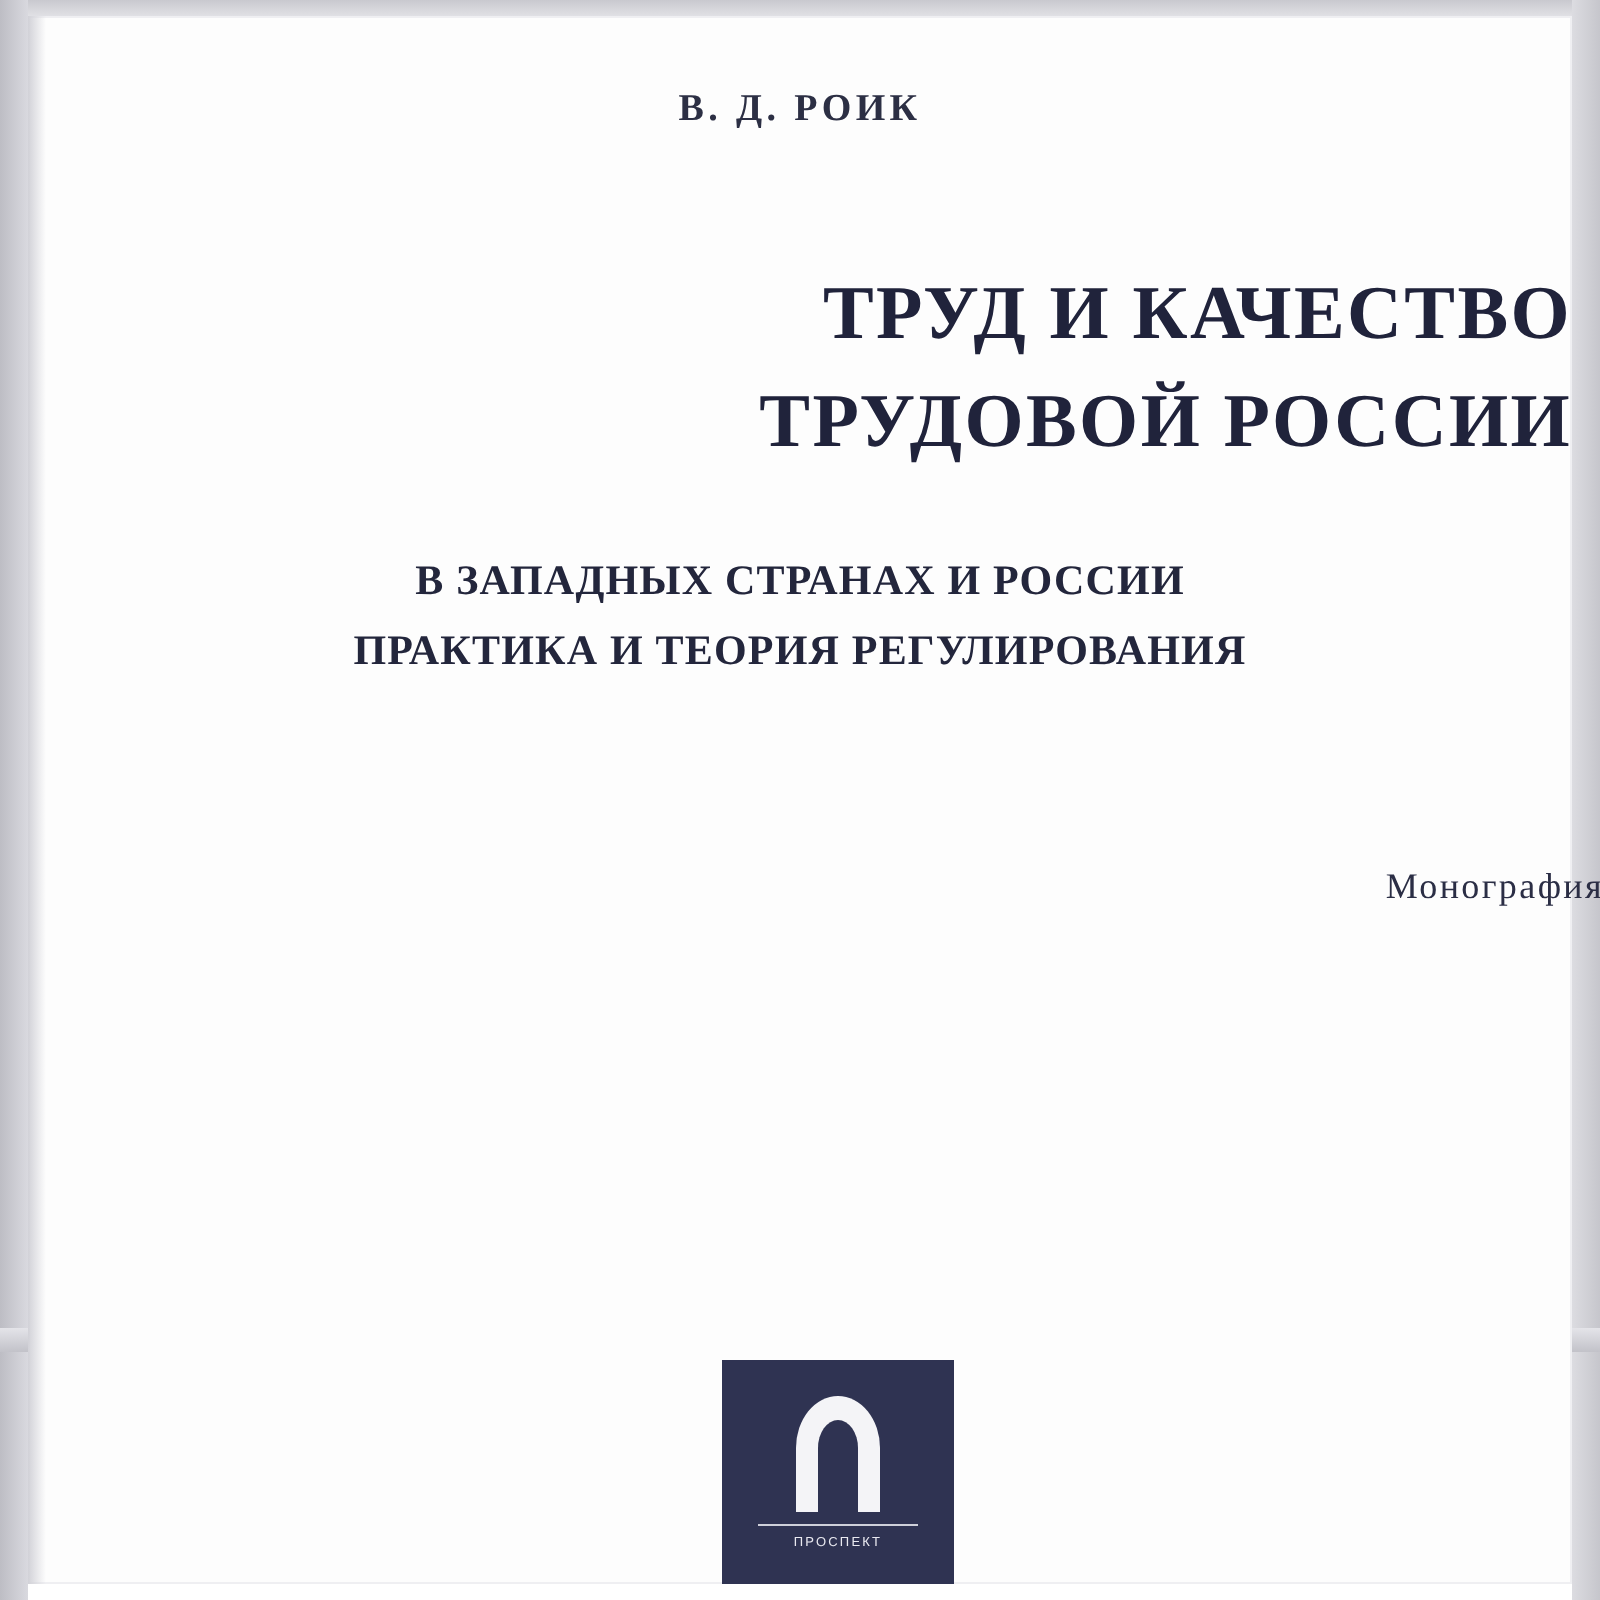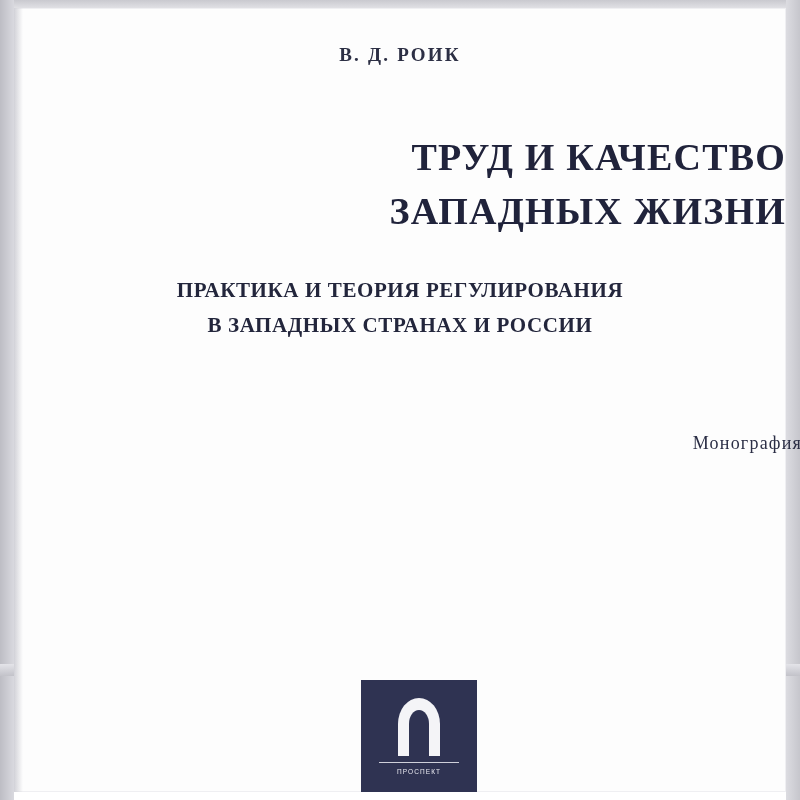--- a/index.html
+++ b/index.html
@@ -191,26 +191,26 @@
   <div class="edge-right"></div>
   <div class="edge-bottom"></div>
 
   <div class="cover">
     <div class="spine-shade"></div>
 
     <div class="author">В. Д. РОИК</div>
 
     <div class="title-block">
       <div class="title-line">ТРУД И КАЧЕСТВО</div>
-      <div class="title-line">ЗАПАДНЫХ ЖИЗНИ</div>
+      <div class="title-line">ТРУДОВОЙ РОССИИ</div>
     </div>
 
     <div class="subtitle-block">
+      <div class="subtitle-line">В ЗАПАДНЫХ СТРАНАХ И РОССИИ</div>
       <div class="subtitle-line">ПРАКТИКА И ТЕОРИЯ РЕГУЛИРОВАНИЯ</div>
-      <div class="subtitle-line">В ЗАПАДНЫХ СТРАНАХ И РОССИИ</div>
     </div>
 
     <div class="kind">Монография</div>
 
     <div class="logo">
       <div class="logo-inner">
         <div class="arch">
           <div class="arch-inner"></div>
         </div>
         <div class="logo-bar"></div>

